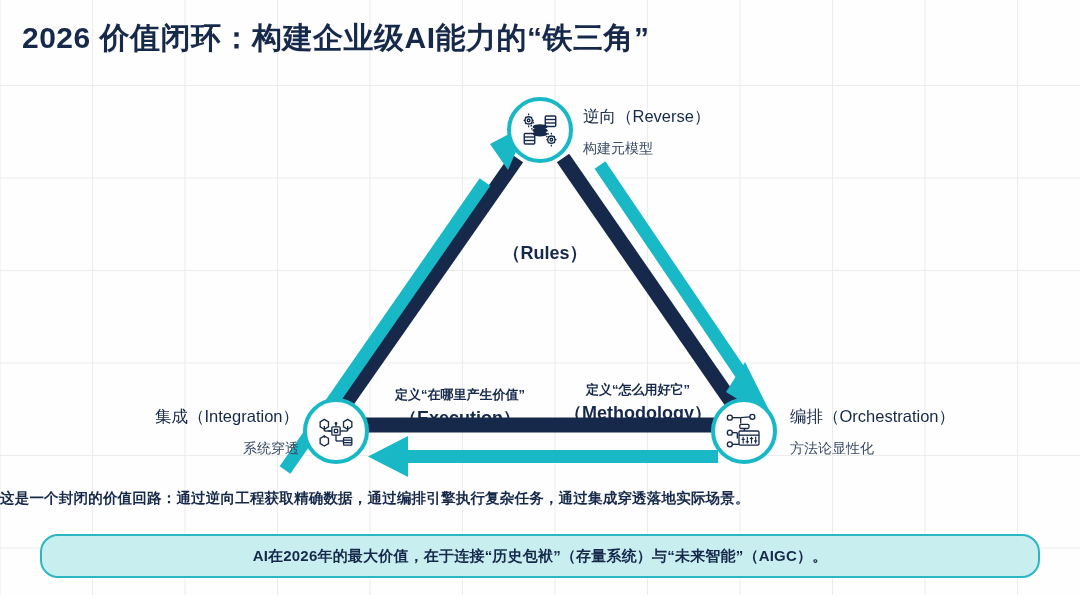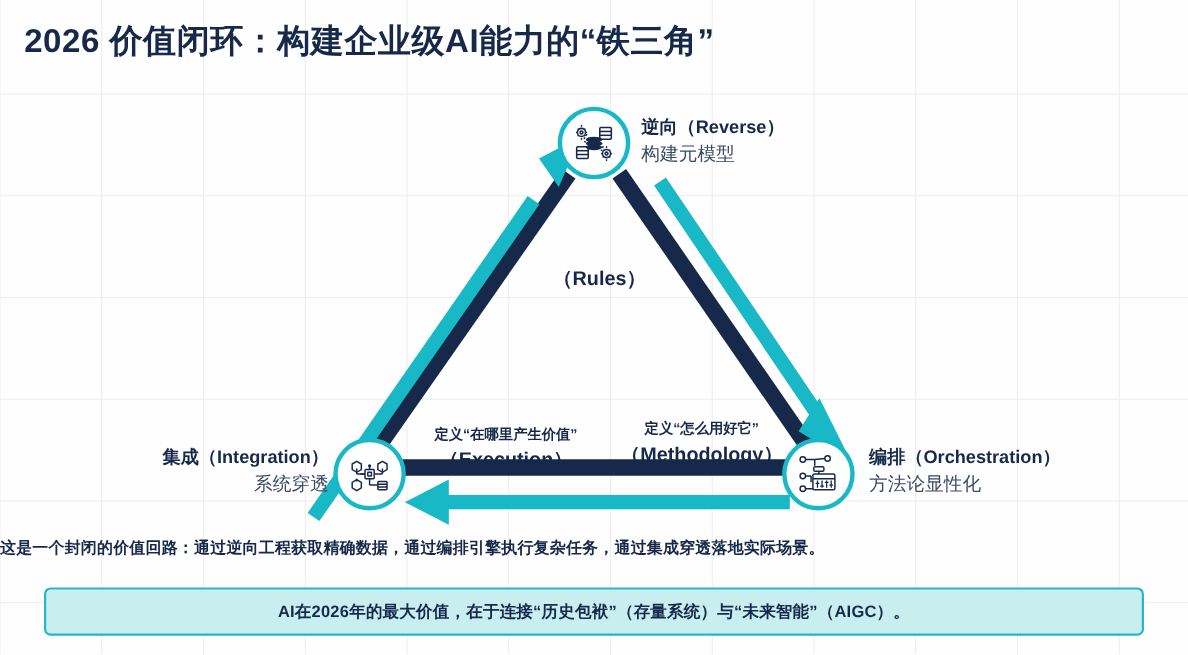--- a/index.html
+++ b/index.html
@@ -62,30 +62,30 @@
   #node-integration { left: 303px; top: 398px; }
   #node-orchestration { left: 711px; top: 398px; }
 
   .nodelabel {
     position: absolute;
     z-index: 7;
     line-height: 1.35;
   }
   .nodelabel .main {
     font-size: 16.5px;
-    font-weight: bold;
+    font-weight: normal;
     color: #16294a;
     white-space: nowrap;
   }
   .nodelabel .sub {
-    font-size: 17px;
+    font-size: 14px;
     font-weight: normal;
     color: #3a4a63;
     white-space: nowrap;
-    margin-top: 2px;
+    margin-top: 12px;
   }
   #label-reverse { left: 583px; top: 105px; text-align: left; }
   #label-integration { left: 21px; top: 405px; width: 278px; text-align: right; }
   #label-orchestration { left: 790px; top: 405px; text-align: left; }
 
   .edgelabel {
     position: absolute;
     z-index: 7;
     text-align: center;
     line-height: 1.45;
@@ -109,21 +109,21 @@
   }
   #callout {
     position: absolute;
     left: 40px;
     top: 534px;
     width: 1000px;
     height: 44px;
     box-sizing: border-box;
     background: #c9eef0;
     border: 2px solid #2ab6c4;
-    border-radius: 6px;
+    border-radius: 18px;
     display: flex;
     align-items: center;
     justify-content: center;
   }
   #callout-text {
     font-size: 15px;
     font-weight: bold;
     color: #16294a;
     letter-spacing: 0.2px;
   }

